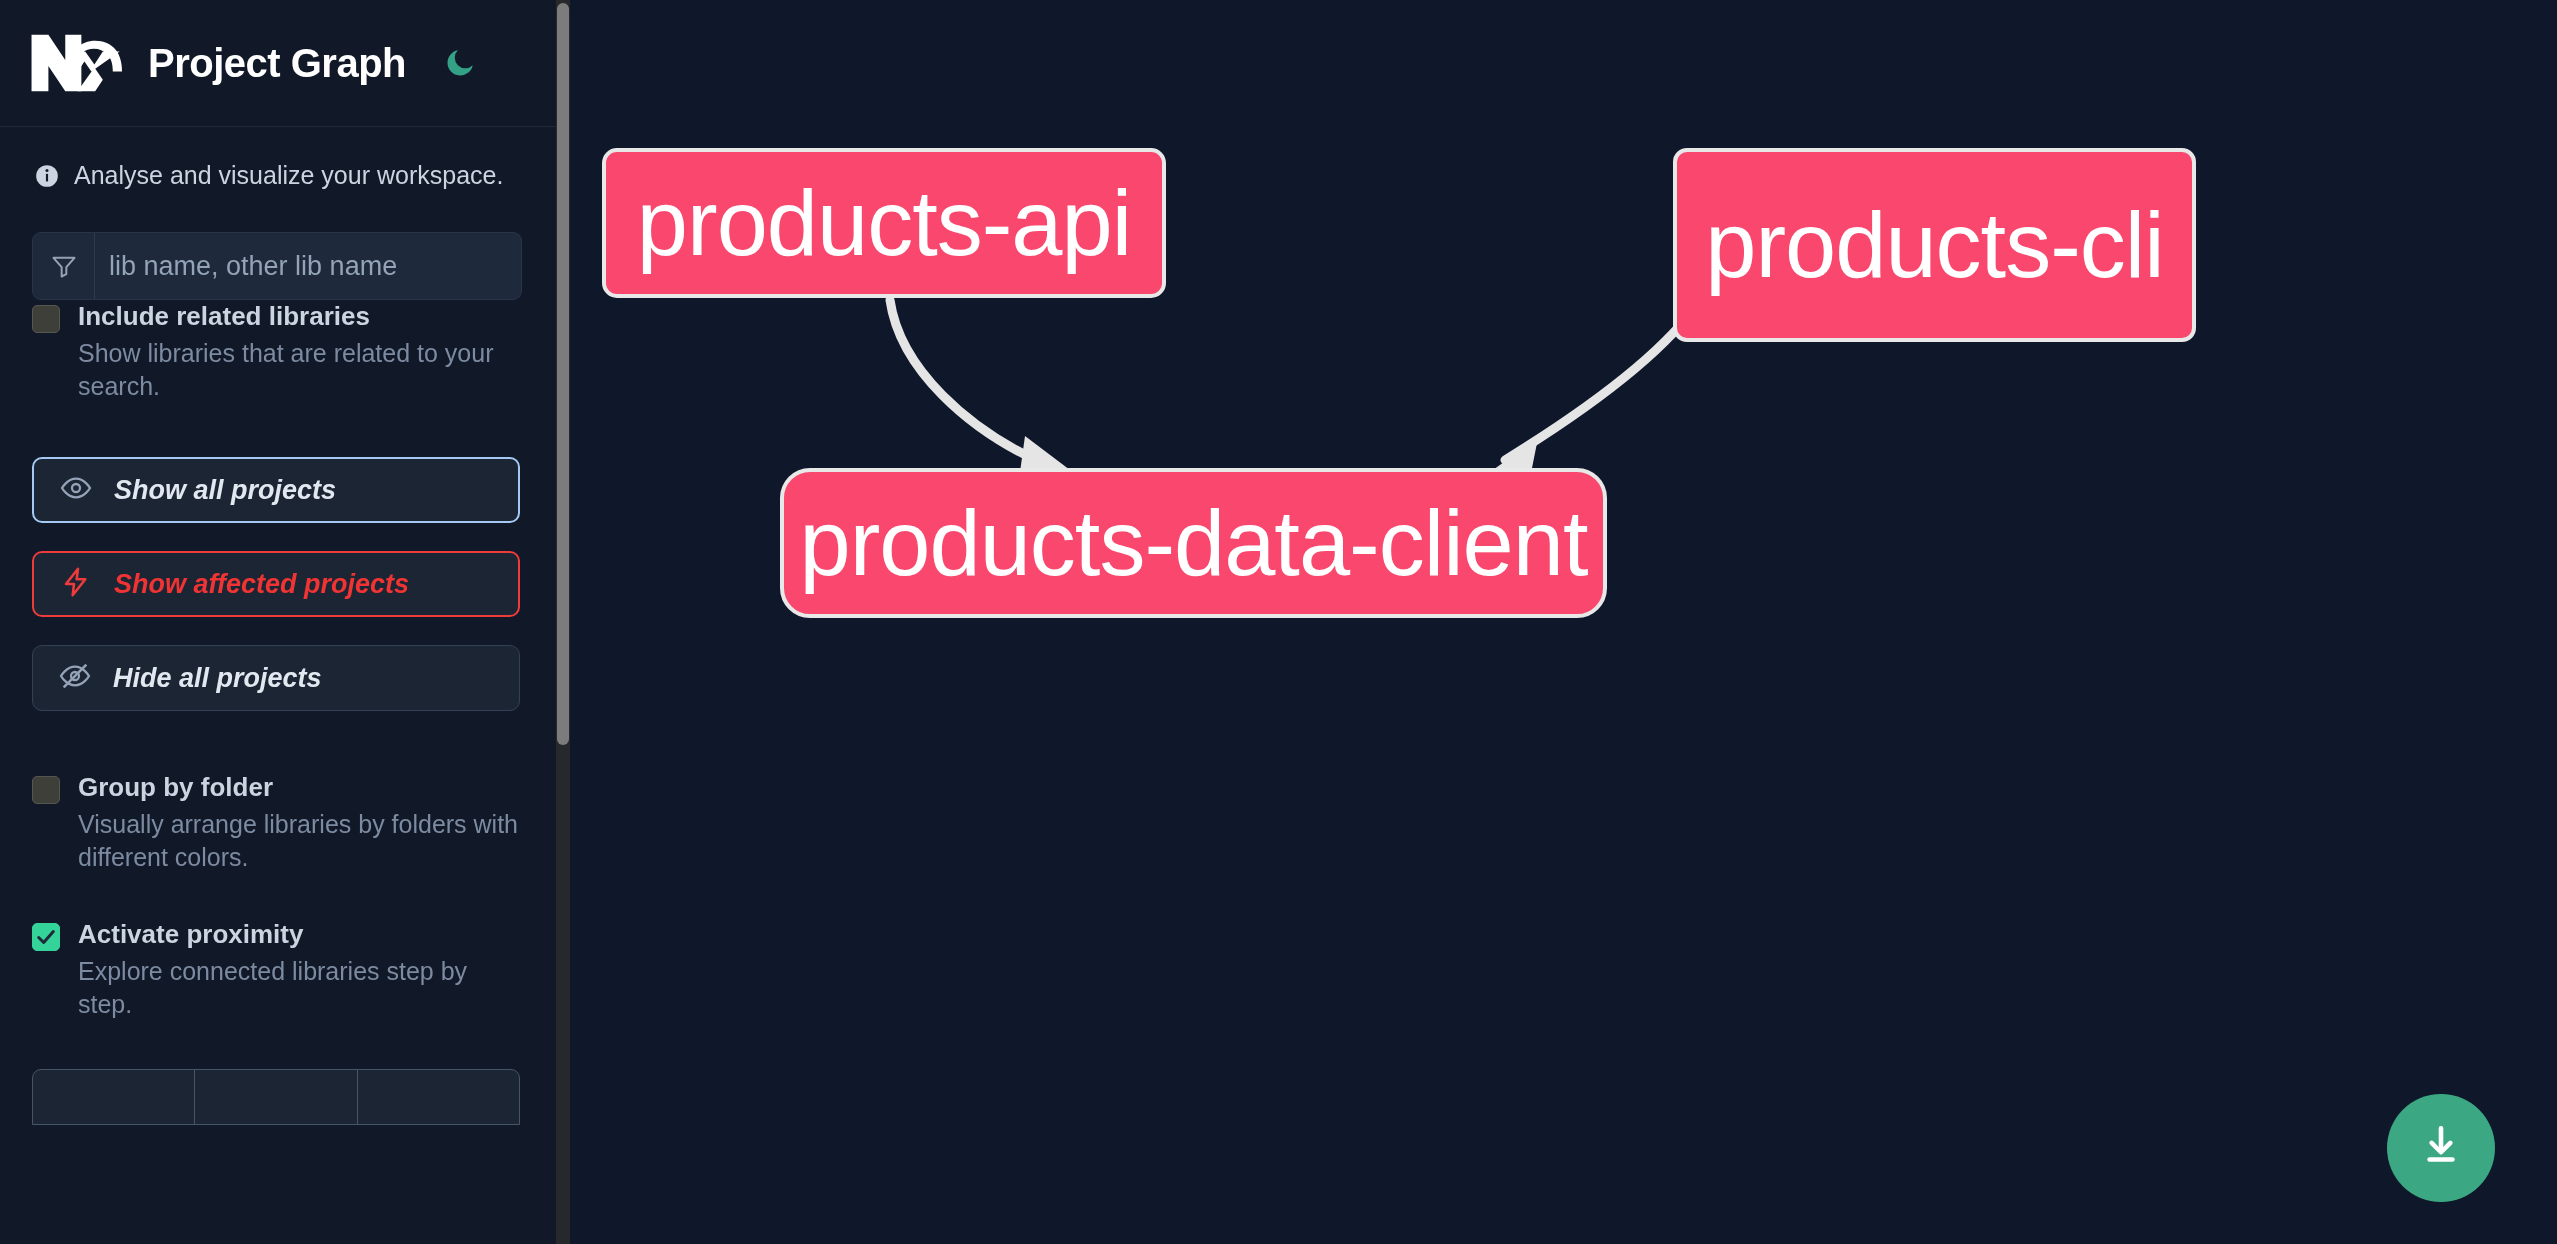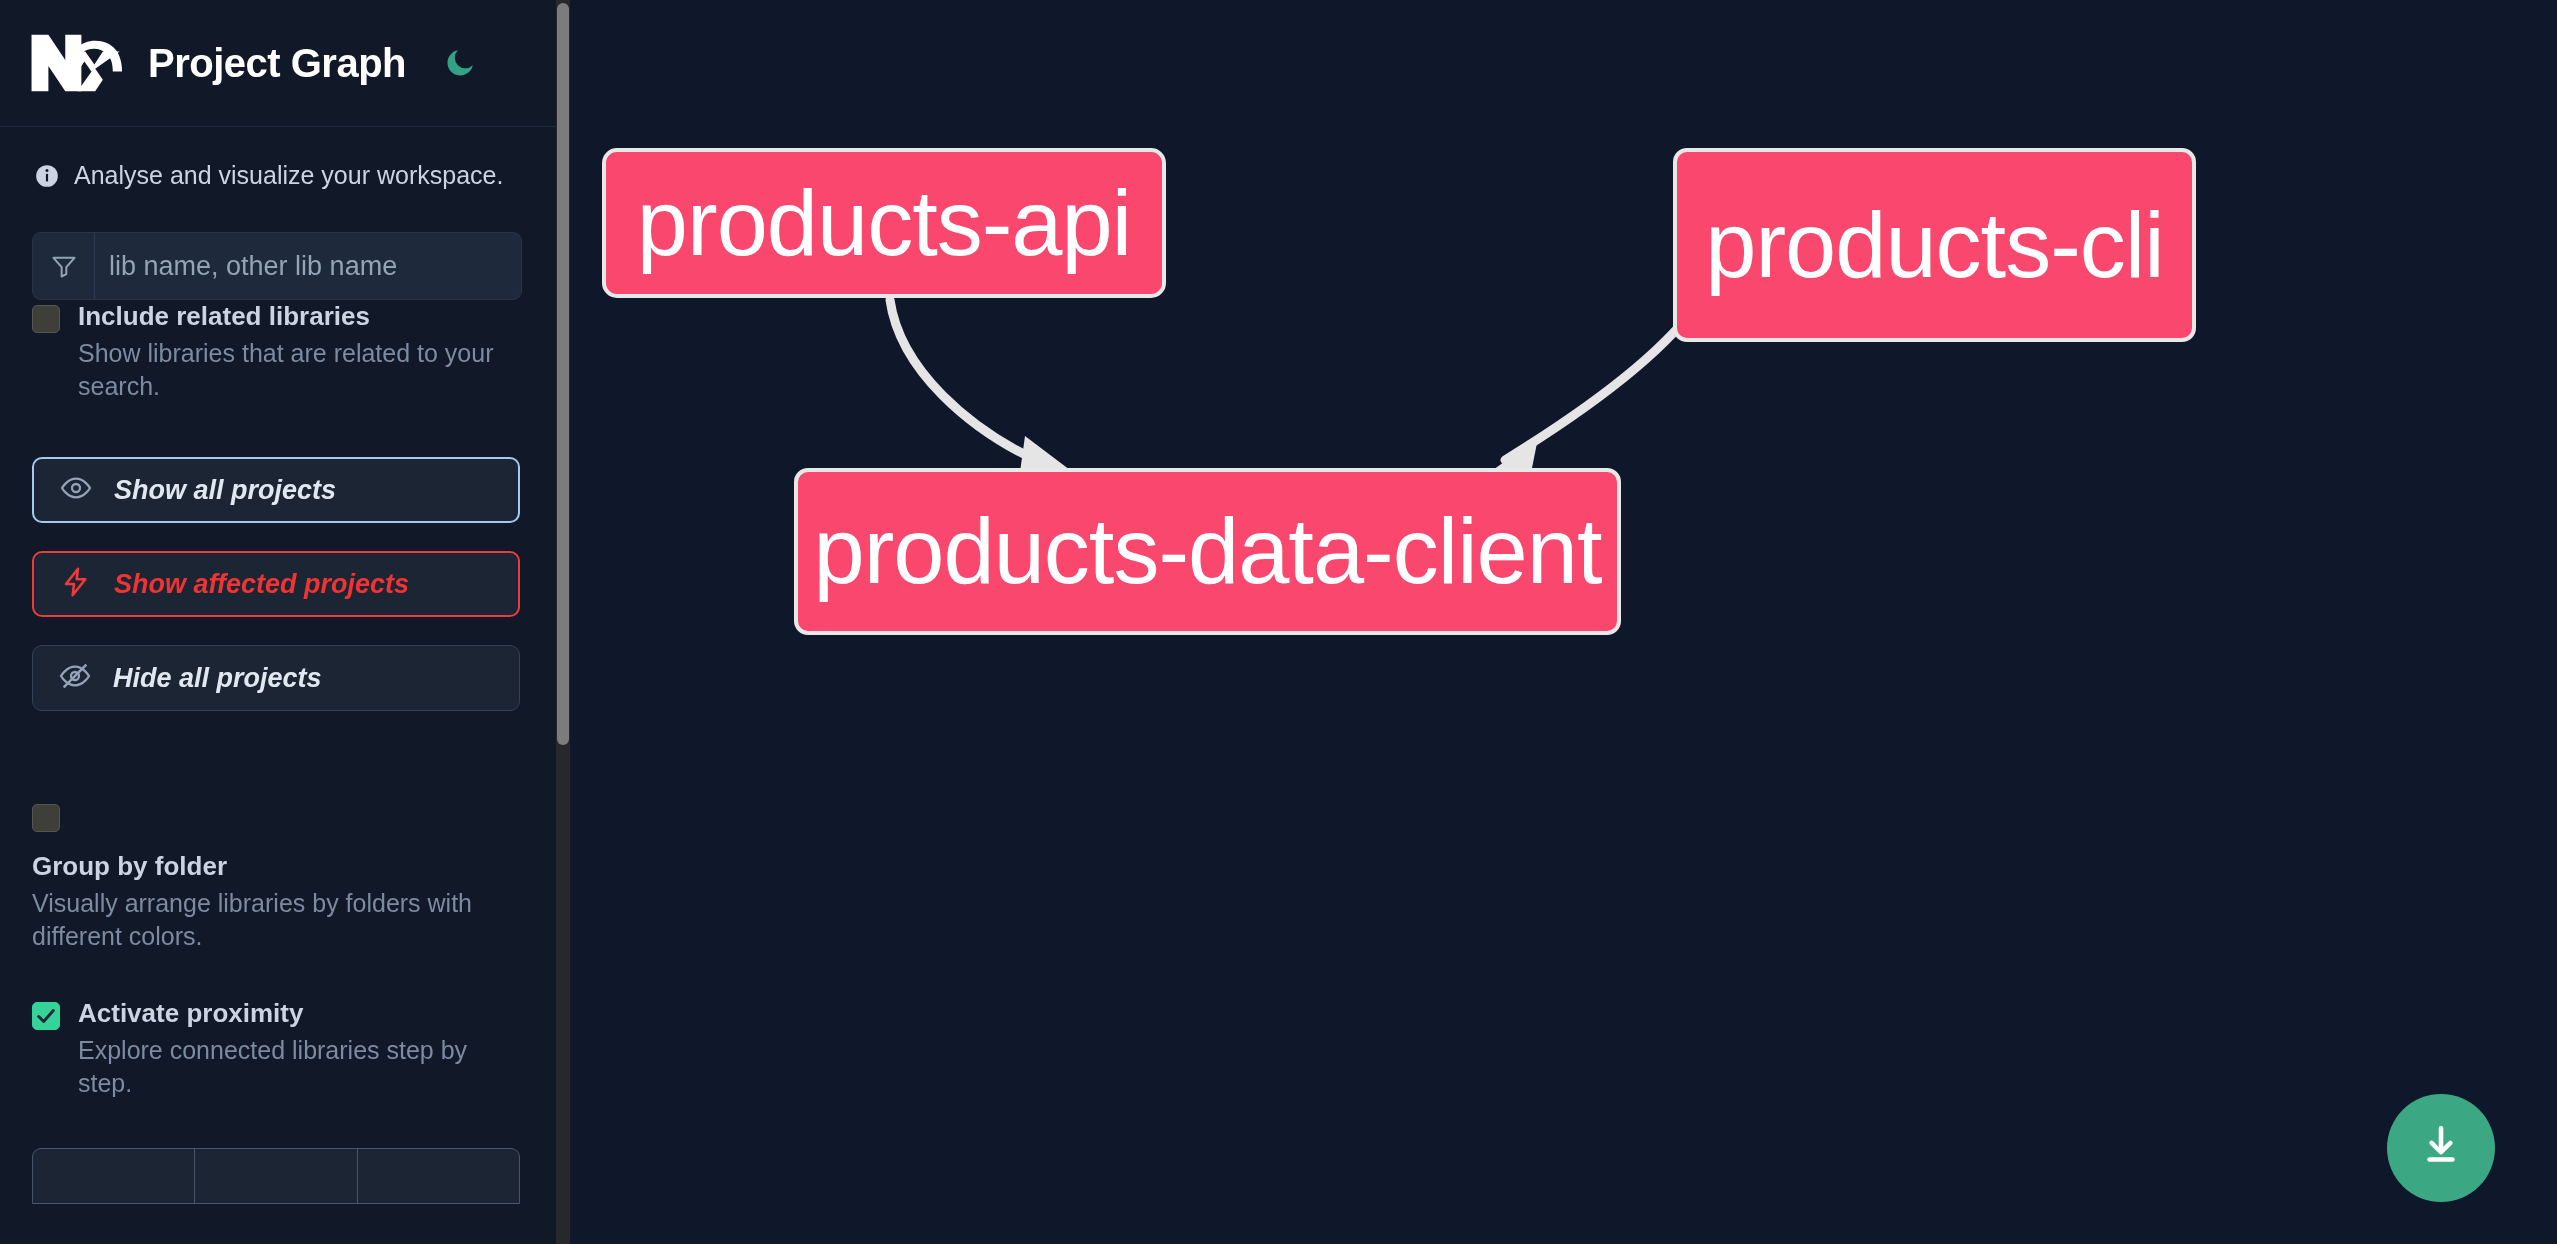--- a/index.html
+++ b/index.html
@@ -100,21 +100,21 @@
     cursor: pointer;
   }
   .btn-label { font-size: 27px; font-weight: 700; white-space: nowrap; font-style: italic; }
   .btn.show-all { border: 2px solid #a5c9f2; margin-top: 54px; }
   .btn.show-all .btn-label { color: #e2e8f0; }
   .btn.show-affected { border: 2px solid #ef3b3b; margin-top: 28px; }
   .btn.show-affected .btn-label { color: #f03434; }
   .btn.hide-all { border: 1px solid #334155; margin-top: 28px; }
   .btn.hide-all .btn-label { color: #e2e8f0; }
 
-  .group-row { margin-top: 88px; flex-direction: column; }
+  .group-row { margin-top: 60px; }
   .proximity-row { margin-top: 44px; }
 
   .segmented {
     margin: 48px 36px 0 32px;
     height: 56px;
     border: 1px solid #475569;
     border-top-left-radius: 9px; border-top-right-radius: 9px;
     display: flex;
     background: #1b2533;
   }
@@ -298,21 +298,21 @@
     </svg>
 
     <div class="node" style="left:32px; top:148px; width:564px; height:150px;border-radius:15px;">
       <span class="node-label">products-api</span>
     </div>
 
     <div class="node" style="left:1103px; top:148px; width:523px; height:194px;">
       <span class="node-label">products-cli</span>
     </div>
 
-    <div class="node" style="left:224px; top:468px; width:827px; height:167px;">
+    <div class="node" style="left:210px; top:468px; width:827px; height:150px;border-radius:30px;">
       <span class="node-label">products-data-client</span>
     </div>
 
     <div id="download-fab">
       <span>
         <svg viewBox="0 0 24 24" width="50" height="50" aria-hidden="true">
           <path d="M12 3.5v11" fill="none" stroke="#ffffff" stroke-width="2.2" stroke-linecap="round"></path>
           <path d="M7.5 10.5 12 15l4.5-4.5" fill="none" stroke="#ffffff" stroke-width="2.2" stroke-linecap="round" stroke-linejoin="round"></path>
           <path d="M6.5 18.5h11" fill="none" stroke="#ffffff" stroke-width="2.2" stroke-linecap="round"></path>
         </svg>

